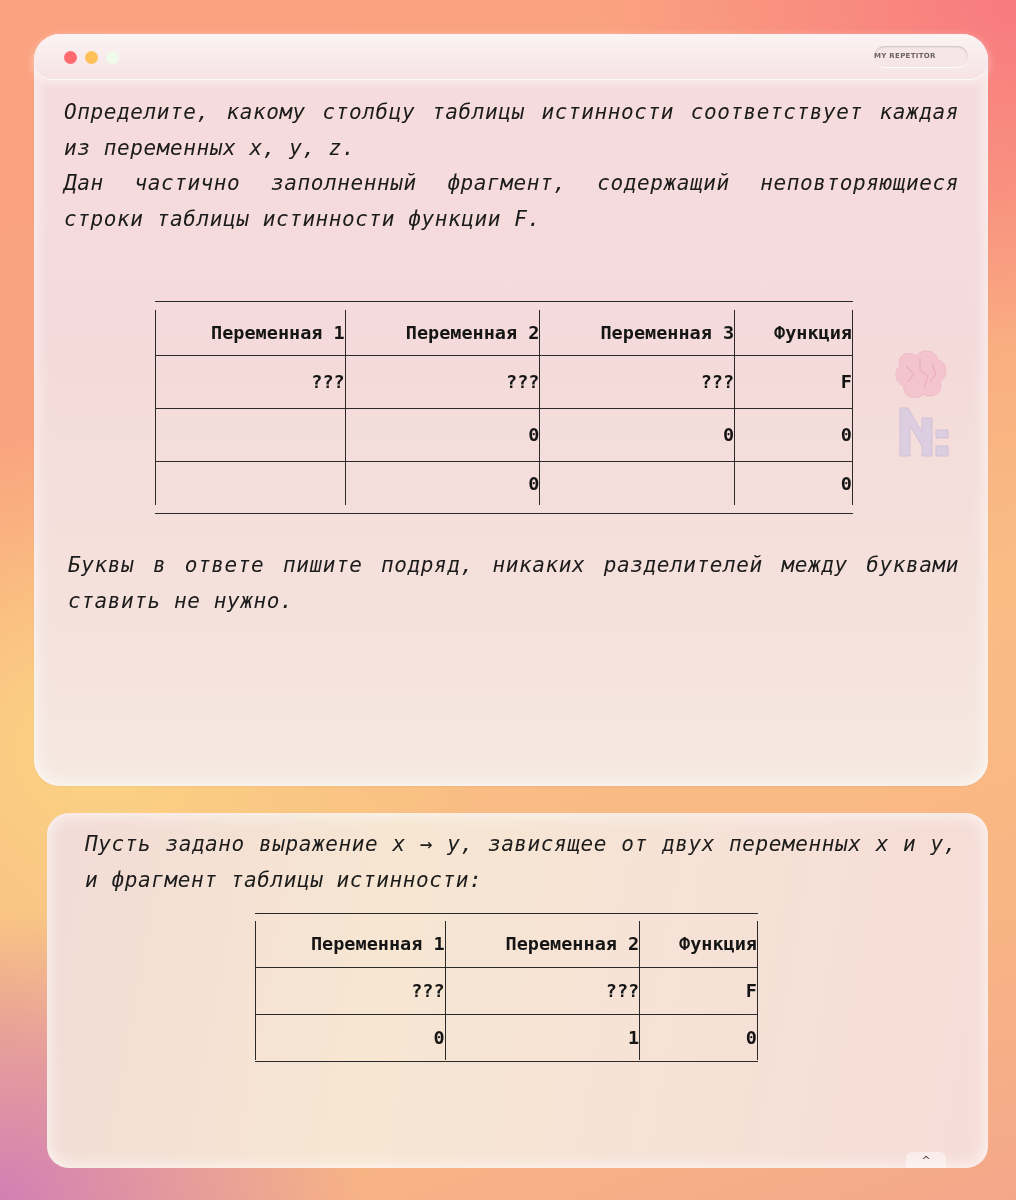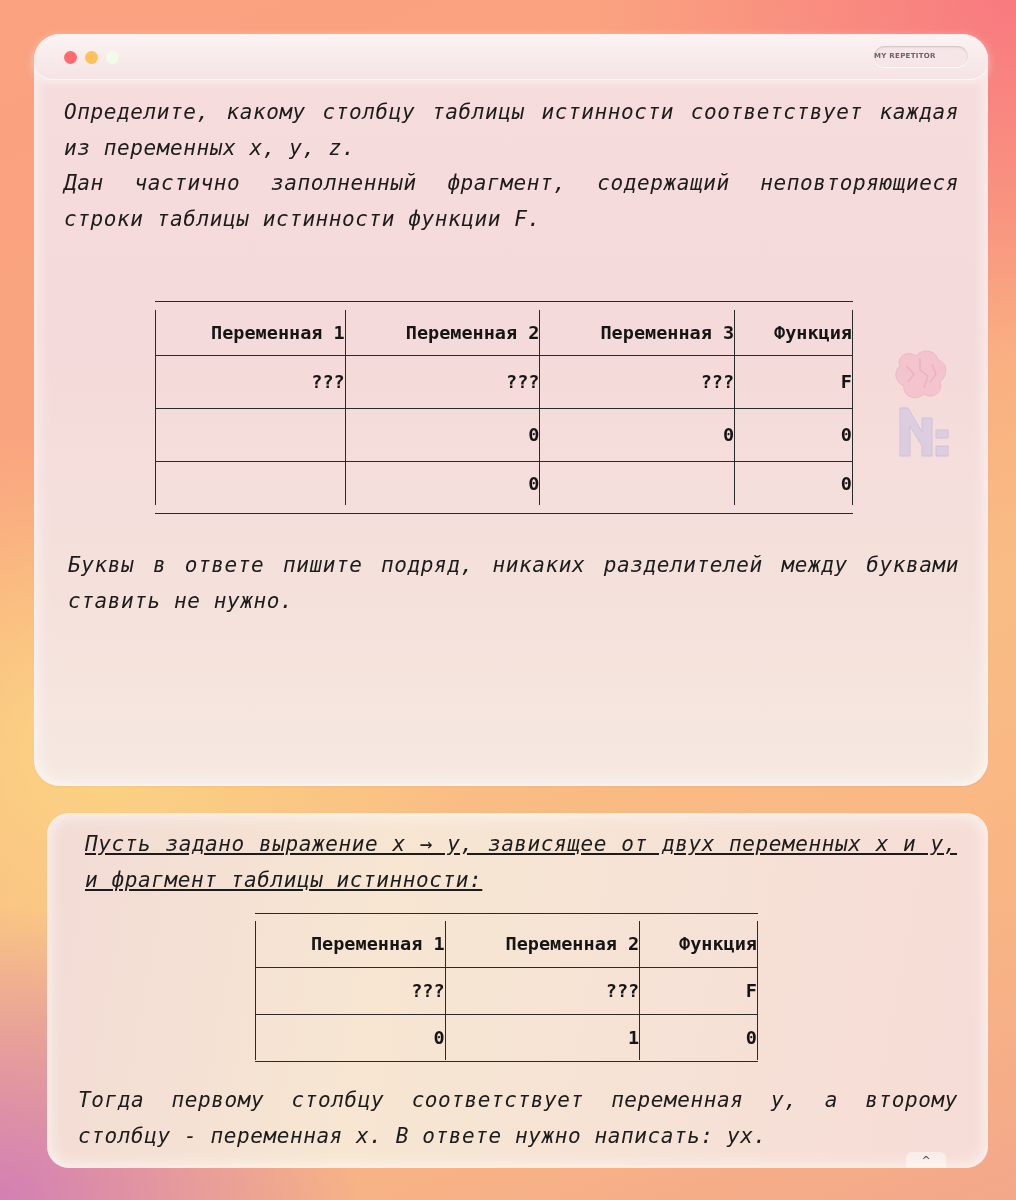--- a/index.html
+++ b/index.html
@@ -99,21 +99,21 @@
   
   .card2 {
     position: absolute;
     left: 47px; top: 813px;
     width: 941px; height: 355px;
     border-radius: 22px;
     background: linear-gradient(100deg, #f2dbd6 0%, #f7e6d2 35%, #f6e2d6 65%, #f6dcd7 100%);
     box-shadow: inset 0 0 18px rgba(255,255,255,0.85);
   }
   .card2 .text-block { font-size: 21px; }
-  .p3 { left: 38px; top: 14px; width: 872px; text-decoration: underline; }
+  .p3 { left: 38px; top: 14px; width: 872px; }
   .p4 { left: 31px; top: 270px; width: 880px; }
   .t2-wrap { left: 208px; top: 100px; width: 503px; height: 149px; }
   .t2-wrap table { left: 0; top: 7px; }
   .t2-wrap th { height: 46px; }
   .t2-wrap td { height: 47px; }
   .t2-wrap tr:last-child td { height: 46px; }
 
   .scroll-top {
     position: absolute;
     right: 42px; bottom: 0;
@@ -224,18 +224,17 @@
       </tr>
       <tr>
         <td>0</td>
         <td>1</td>
         <td>0</td>
       </tr>
     </tbody>
       </table>
   </div>
 
-  <div class="text-block p4">Тогда первому столбцу соответствует переменная y, а второму столбцу - переменная x. В ответе нужно написать: yx.</div>
 
   <div class="scroll-top">
     <span>^</span>
   </div>
 </div>
 
 </body></html>

